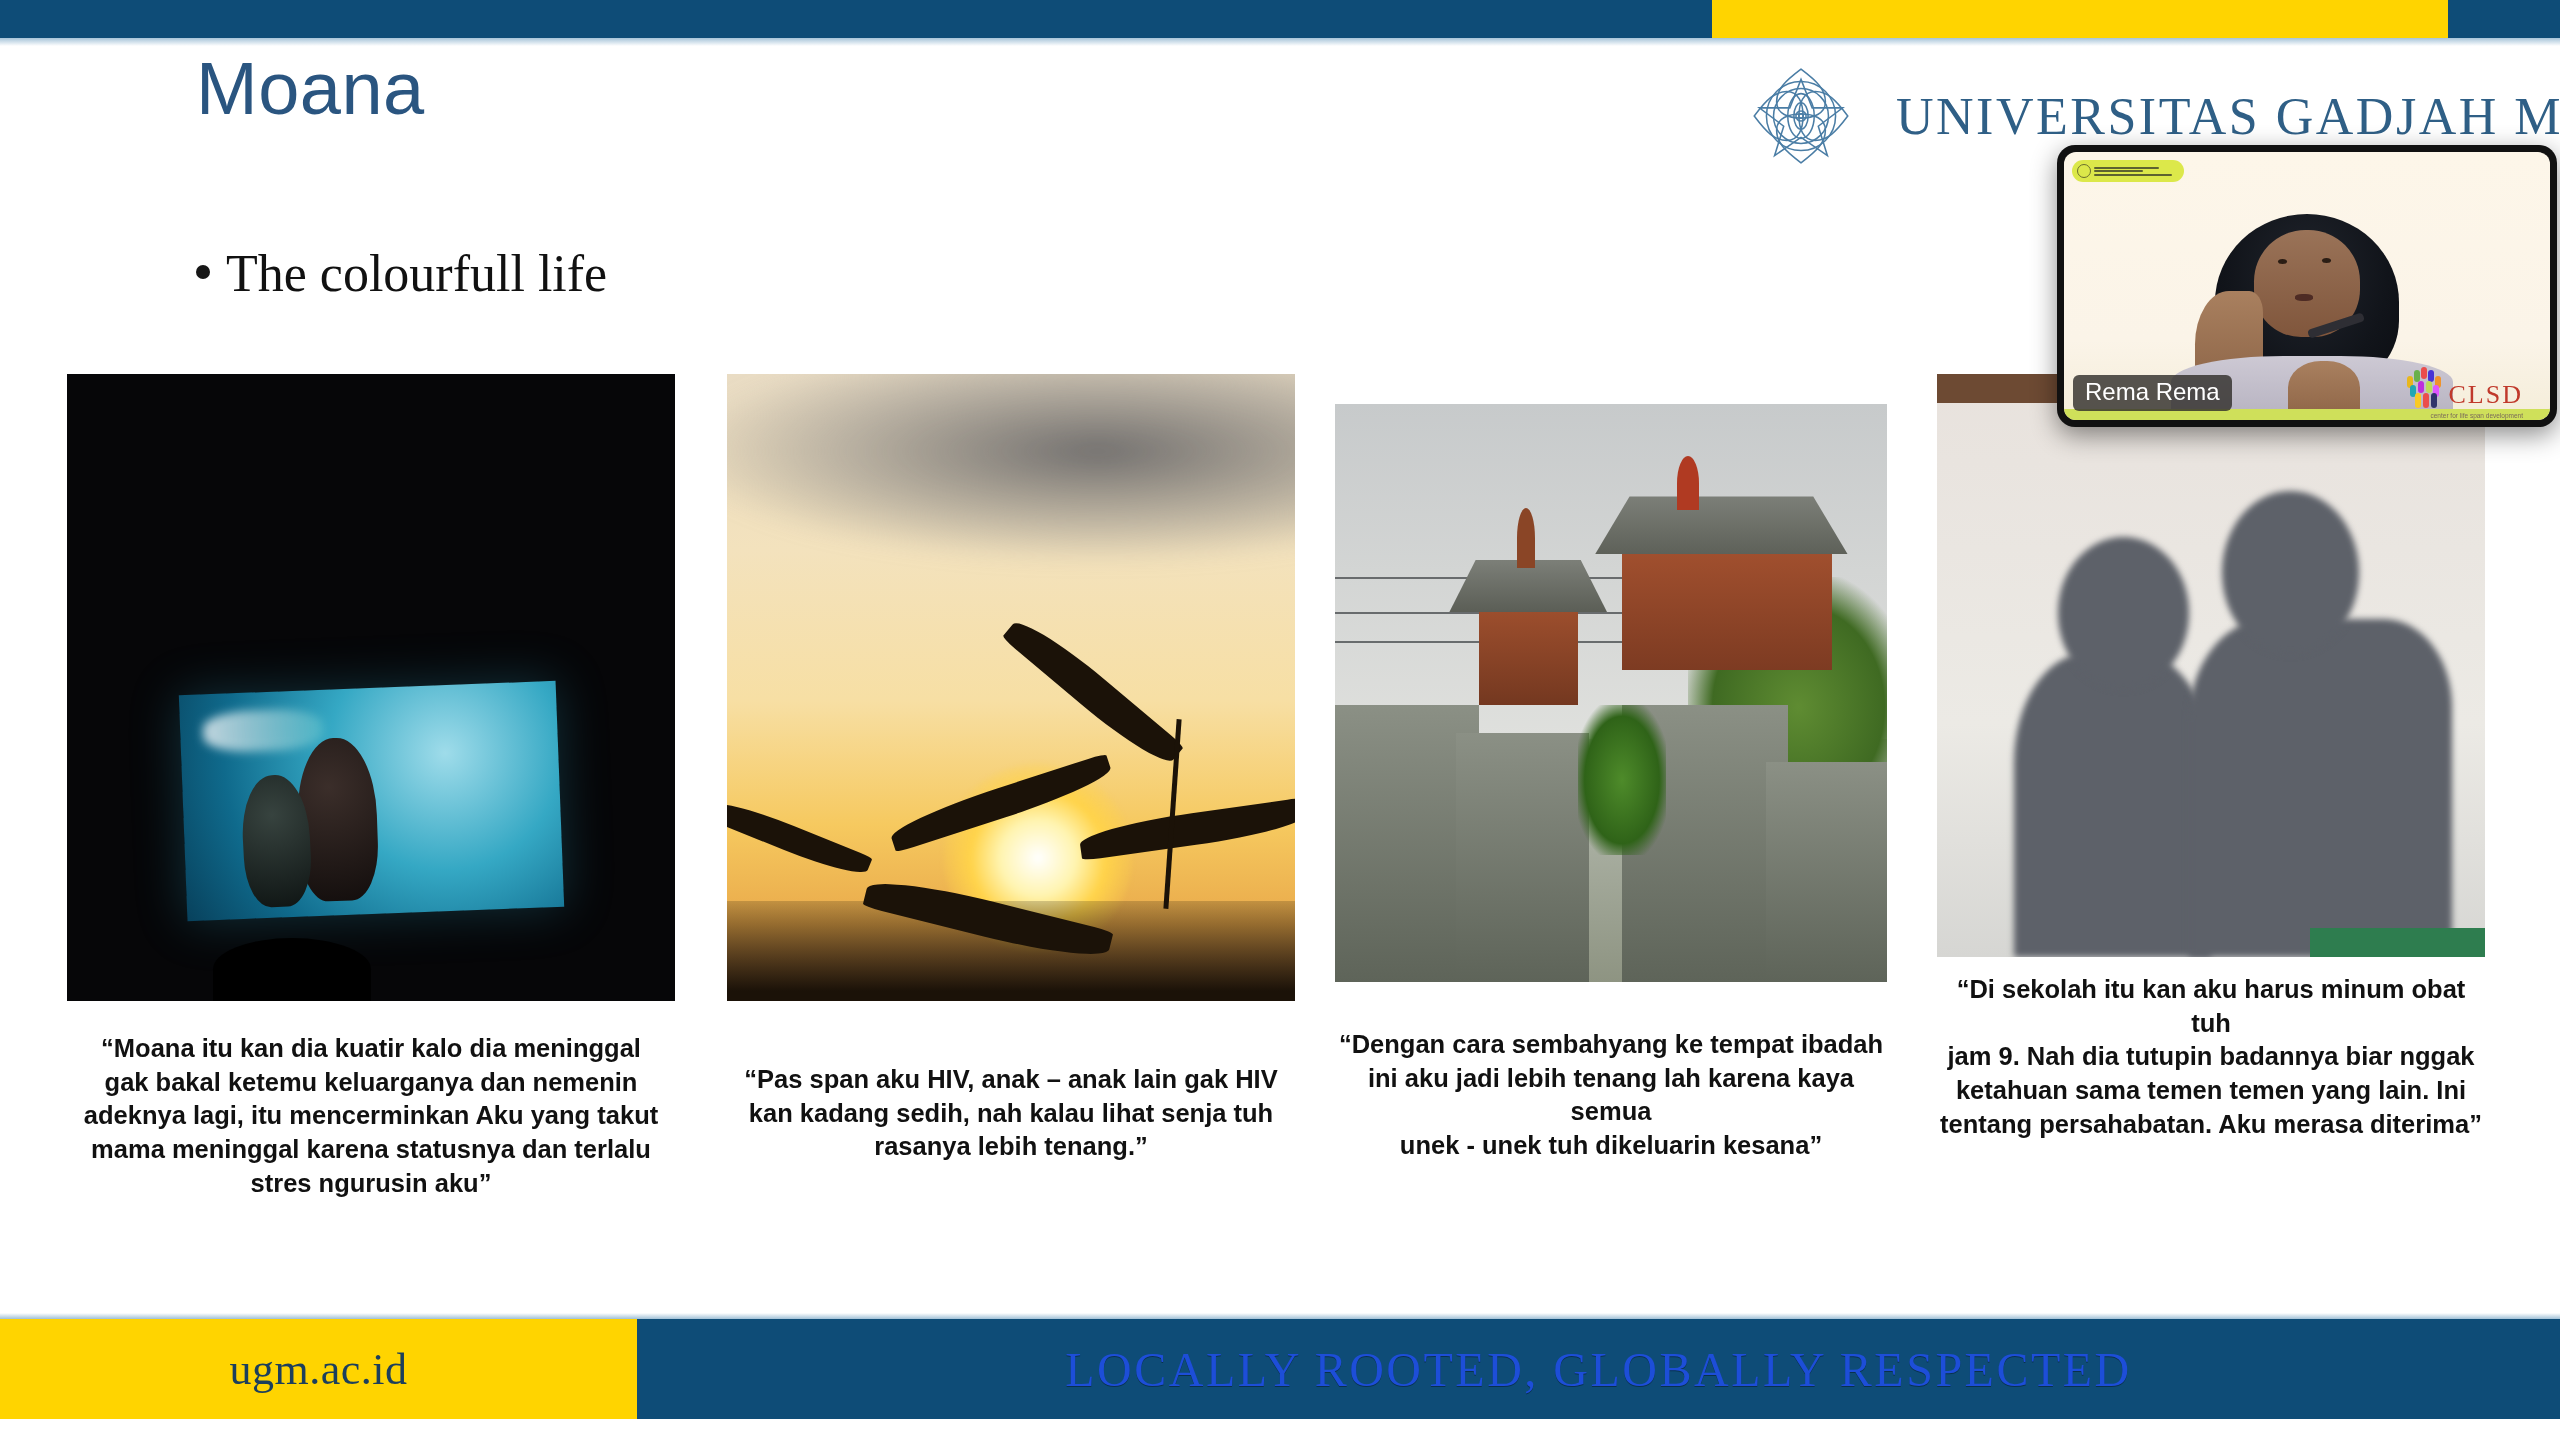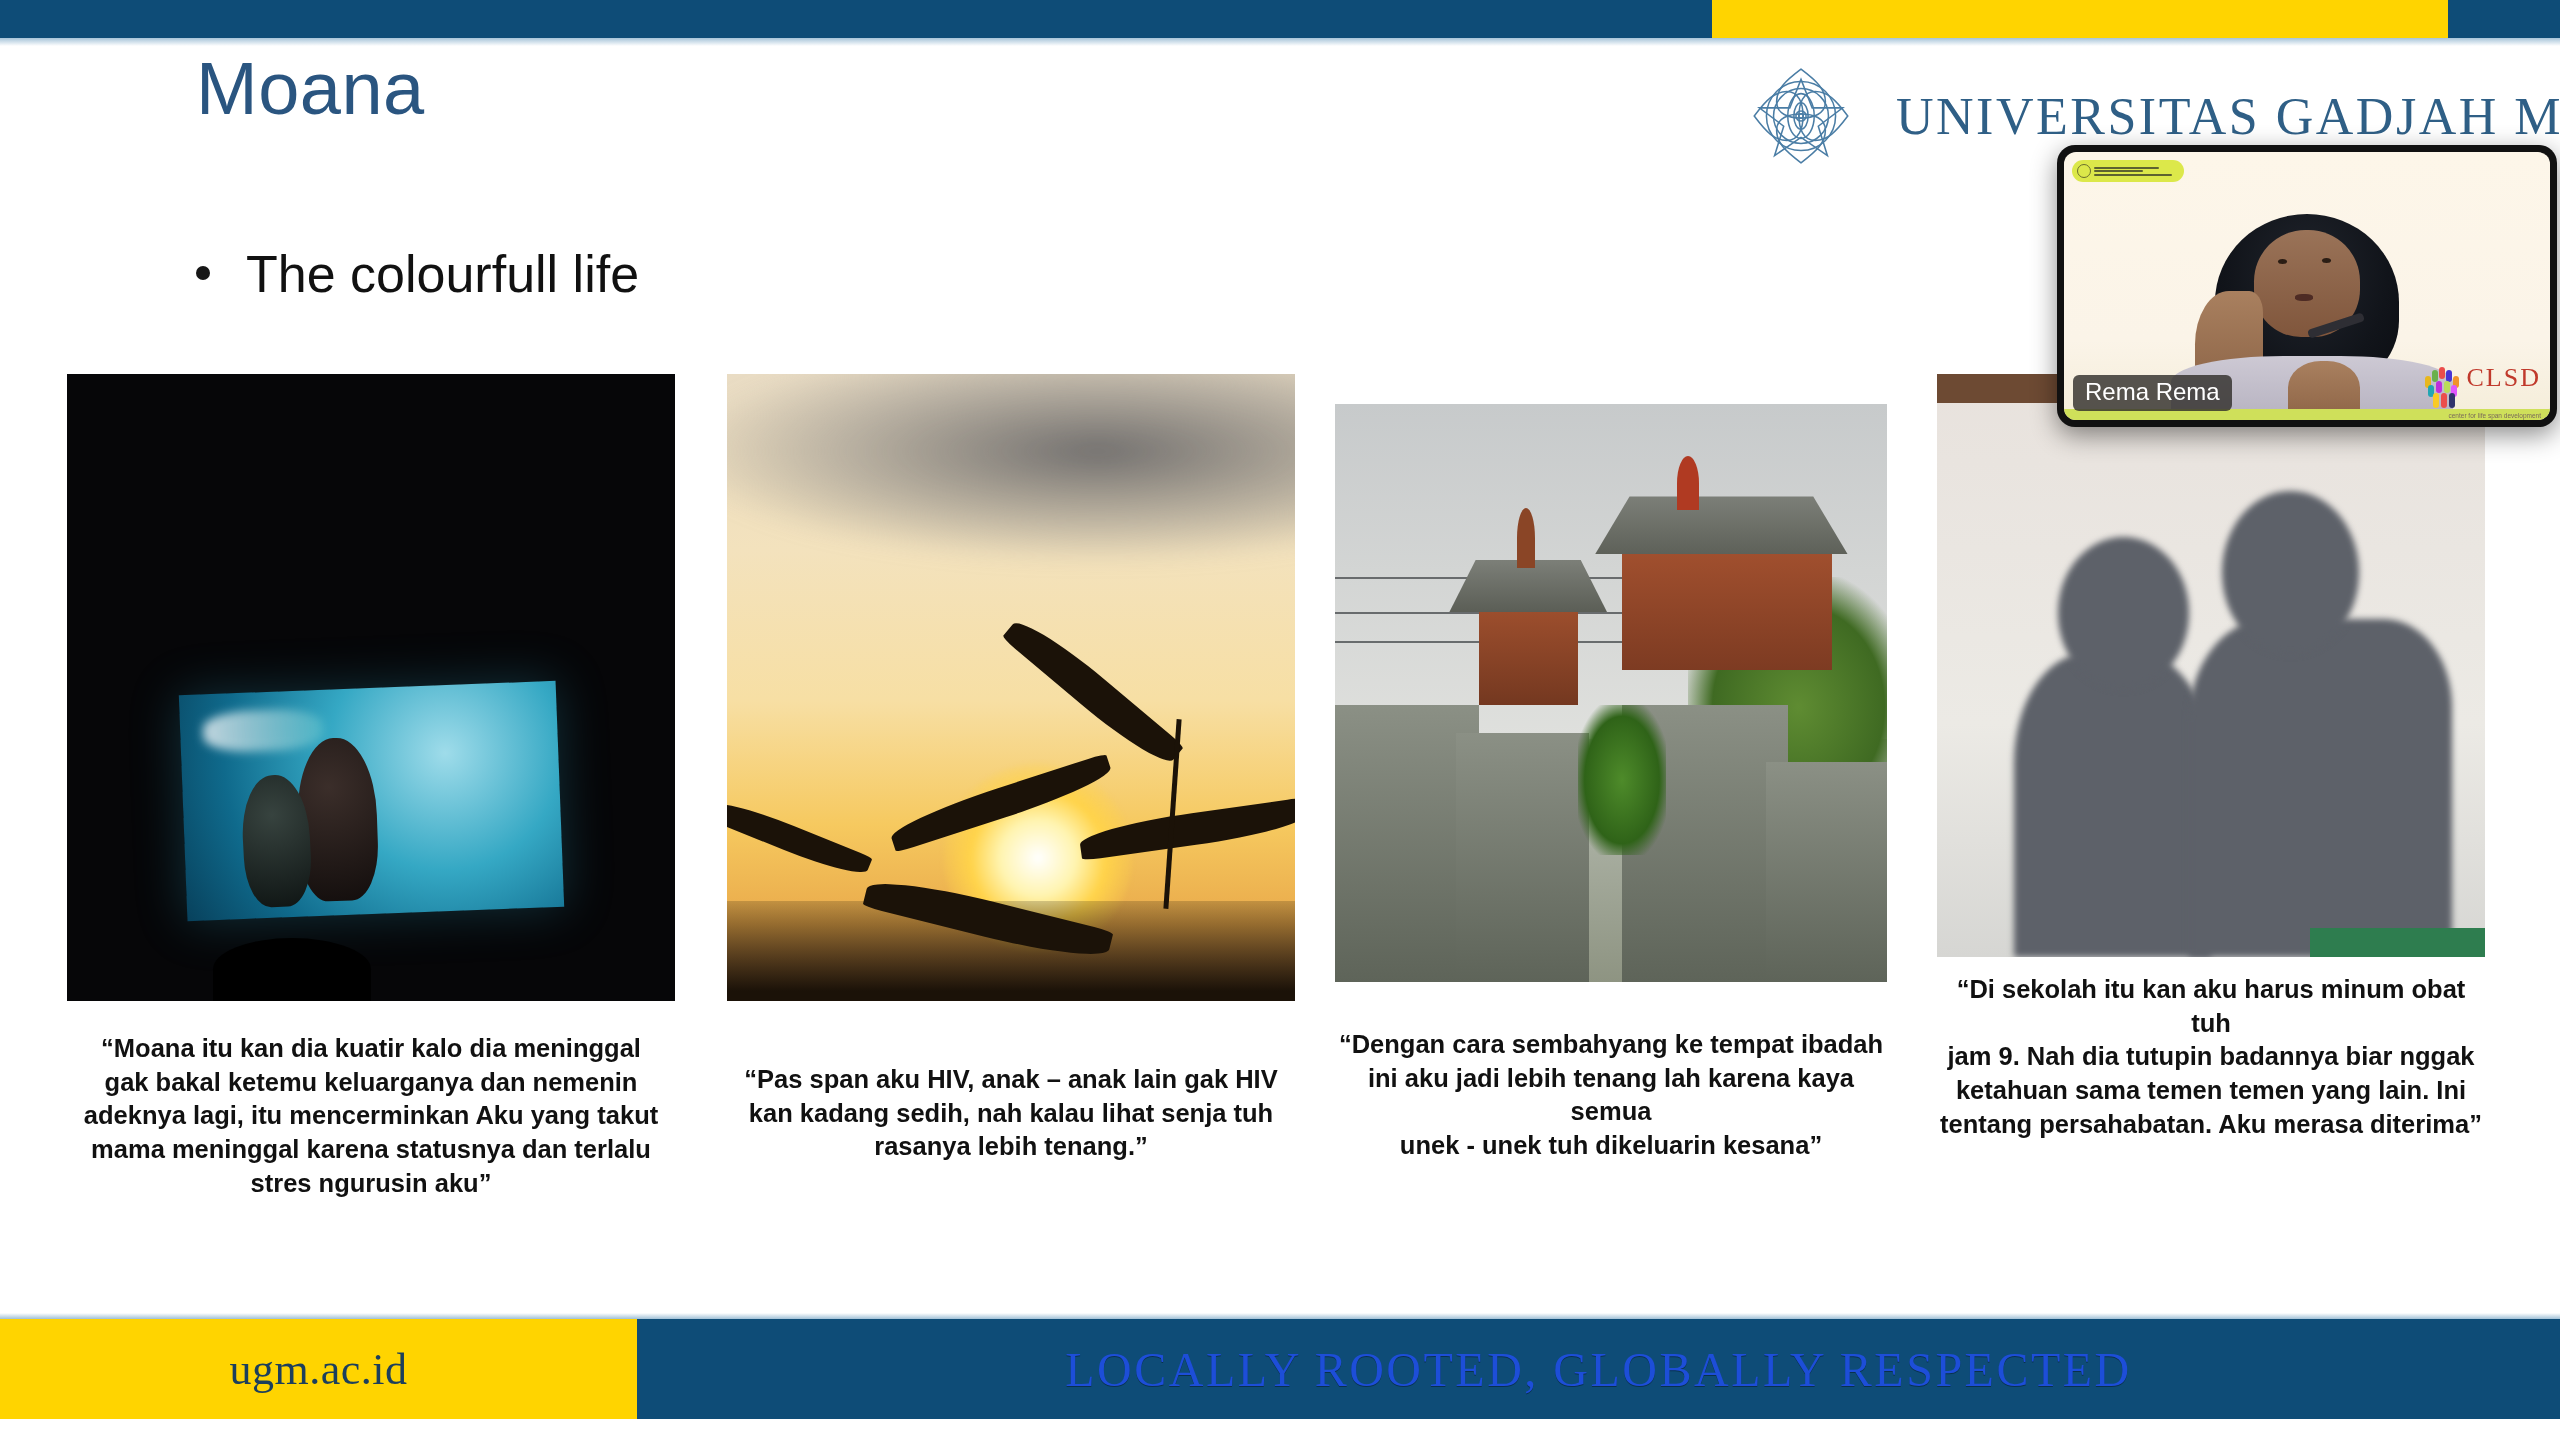--- a/index.html
+++ b/index.html
@@ -28,21 +28,21 @@
 
   
   #ugm-brand{position:absolute;left:1740px;top:55px;display:flex;align-items:center;gap:34px;}
   #ugm-mark{width:122px;height:122px;flex:0 0 auto;}
   #ugm-wordmark{
     font-family:"Liberation Serif",serif;
     font-size:52px;letter-spacing:2.5px;color:#2f5f86;white-space:nowrap;
   }
 
   
-  #bullet-row{position:absolute;left:196px;top:248px;display:flex;align-items:baseline;gap:36px;}
+  #bullet-row{position:absolute;left:196px;top:248px;display:flex;align-items:baseline;gap:16px;font-family:Liberation Serif, serif;}
   #bullet-dot{width:14px;height:14px;border-radius:50%;background:#161616;transform:translateY(-12px);}
   #bullet-text{font-size:52px;color:#111;line-height:1;}
 
   
   .panel{position:absolute;overflow:hidden;background:#ddd;}
   #panel-1{left:67px;top:374px;width:608px;height:627px;}
   #panel-2{left:727px;top:374px;width:568px;height:627px;}
   #panel-3{left:1335px;top:404px;width:552px;height:578px;}
   #panel-4{left:1937px;top:374px;width:548px;height:583px;}
 
@@ -215,21 +215,21 @@
   #wc-person .glasses{
     position:absolute;left:50%;top:63%;width:58px;height:9px;border-radius:4px;
     background:#2e2e34;transform:rotate(-18deg);
   }
 
   #wc-name{
     position:absolute;left:9px;bottom:9px;
     background:rgba(50,48,44,.82);color:#fff;
     font-size:24px;padding:3px 12px 5px 12px;border-radius:6px;line-height:1.15;
   }
-  #wc-logo{position:absolute;right:9px;bottom:12px;display:flex;gap:2px;}
+  #wc-logo{position:absolute;right:27px;bottom:12px;display:flex;align-items:flex-end;gap:2px;}
   #wc-logo .tree{position:relative;width:44px;height:42px;}
   #wc-logo .tree i{position:absolute;width:6px;height:12px;border-radius:3px;}
   #wc-logo .txt{font-family:"Liberation Serif",serif;font-size:26px;color:#c0392b;letter-spacing:2px;line-height:.95;}
   #wc-logo .sub{position:absolute;right:0;bottom:-11px;font-size:6.5px;color:#7a6a5a;white-space:nowrap;}
   #wc-logo-wrap{position:relative;}
   #wc-greenbar{position:absolute;left:0;right:0;bottom:0;height:11px;background:#cfe05a;}
 </style>
 </head>
 <body>
 

